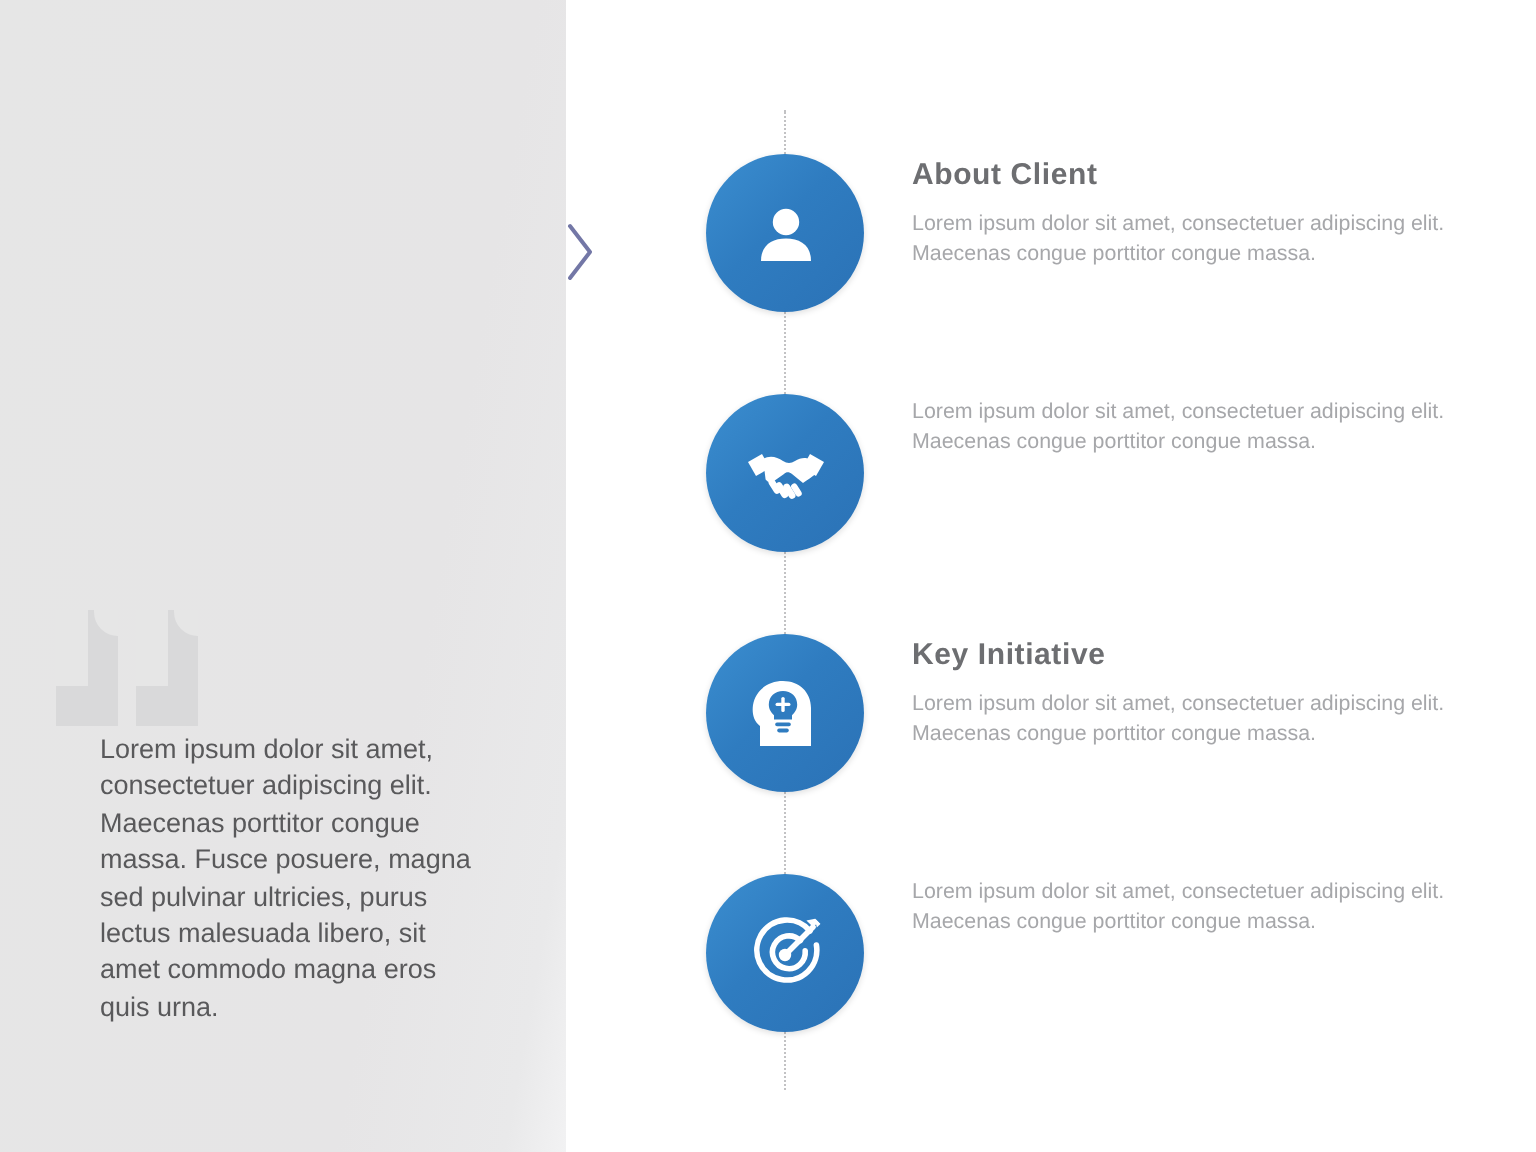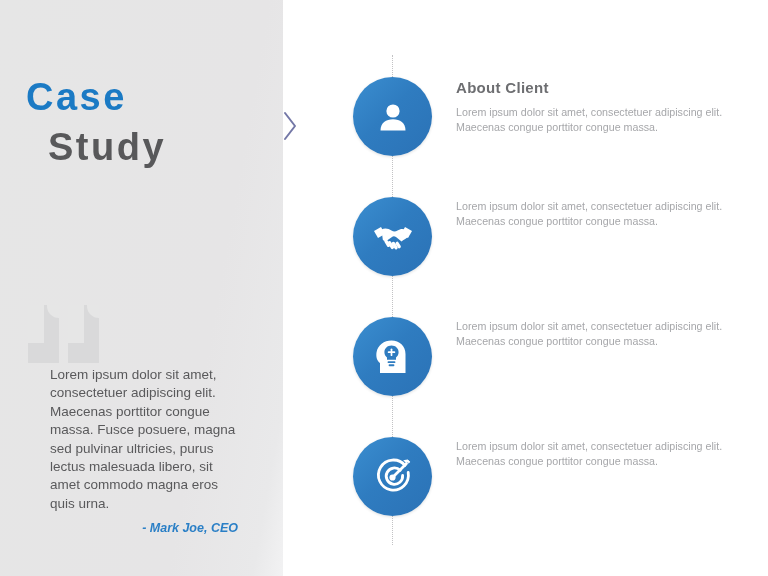--- a/index.html
+++ b/index.html
@@ -171,33 +171,28 @@
     margin: 0;
   }
 </style>
 </head>
 <body>
 
 <div id="slide">
 
   <div id="left-panel">
 
-    <div id="title-block">
-      <div class="title-line" id="title-case">Case</div>
-      <div class="title-line" id="title-study">Study</div>
-    </div>
 
     <div id="quote-mark">
       <span class="qm a"></span>
       <span class="qm b"></span>
     </div>
 
     <div id="quote-text">Lorem ipsum dolor sit amet, consectetuer adipiscing elit. Maecenas porttitor congue massa. Fusce posuere, magna sed pulvinar ultricies, purus lectus malesuada libero, sit amet commodo magna eros quis urna.</div>
 
-    <div id="quote-author">- Mark Joe, CEO</div>
   </div>
 
   <div id="chevron">
     <svg width="22" height="36" viewBox="0 0 22 36">
       <path d="M6 5 L16 18 L6 31" fill="none" stroke="#5b5f96" stroke-width="2" stroke-linecap="round" stroke-linejoin="round" opacity="0.85"></path>
     </svg>
   </div>
 
   <div id="timeline-dotline"></div>
 
@@ -247,20 +242,21 @@
           <rect x="14.6" y="23.2" width="7.8" height="1.9" rx="0.9"></rect>
           <rect x="15.6" y="26.3" width="5.8" height="1.9" rx="0.9"></rect>
         </g>
         <g stroke="#ffffff" stroke-width="1.7" stroke-linecap="round">
           <line x1="18.5" y1="11.3" x2="18.5" y2="17.2"></line>
           <line x1="15.6" y1="14.2" x2="21.4" y2="14.2"></line>
         </g>
       </svg>
     </div>
     <div class="row-text">
+      <p class="row-heading">Key Initiative</p>
       <p class="row-body">Lorem ipsum dolor sit amet, consectetuer adipiscing elit. Maecenas congue porttitor congue massa.</p>
     </div>
   </div>
 
   <div class="row r4">
     <div class="circle">
       <svg width="42" height="42" viewBox="0 0 42 42">
         <g fill="none" stroke="#ffffff" stroke-width="2.8">
           <path d="M33 9.5 A15 15 0 1 0 36.2 16.5" stroke-linecap="round"></path>
           <path d="M28.2 14.3 A8.2 8.2 0 1 0 30.6 19.4" stroke-linecap="round"></path>

